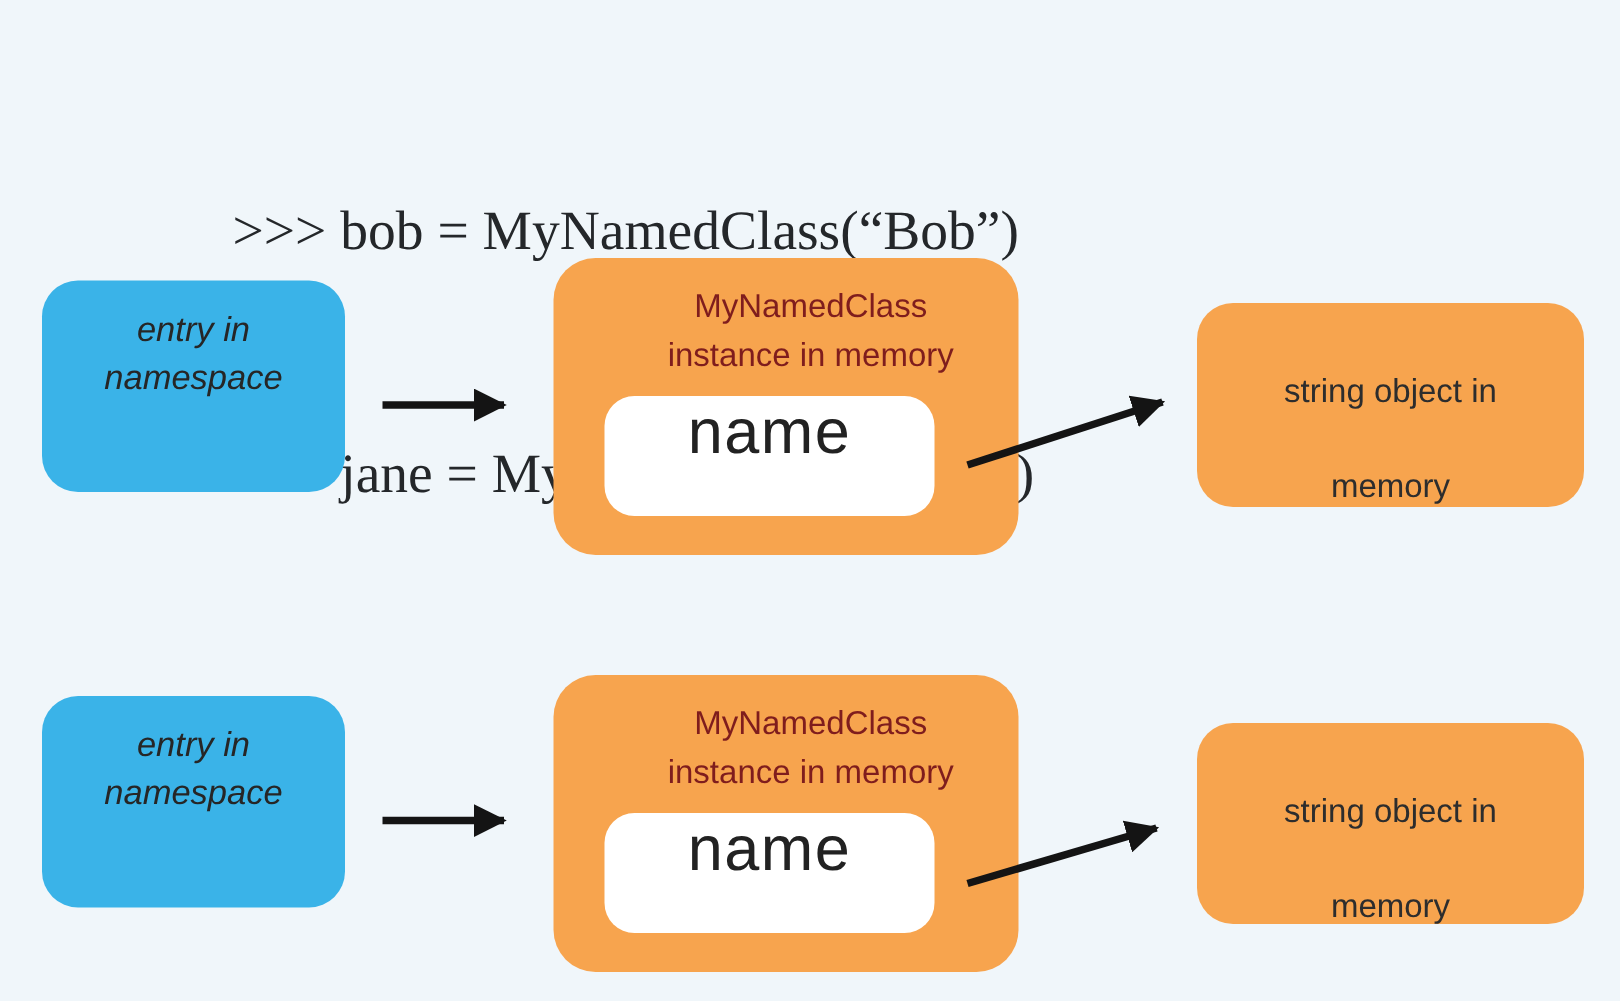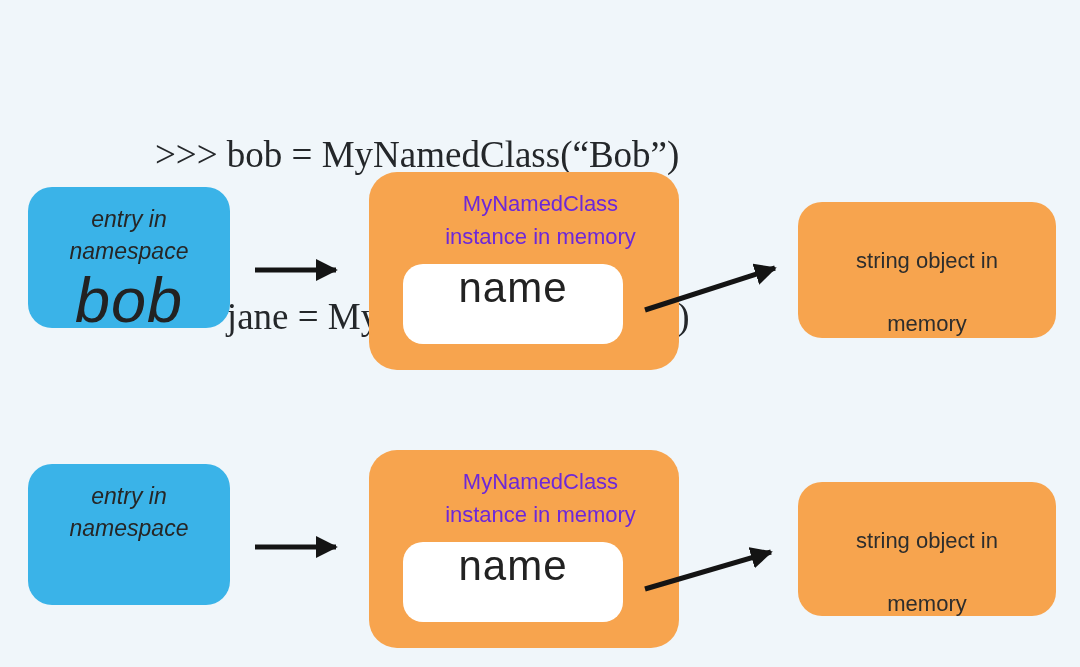--- a/index.html
+++ b/index.html
@@ -22,21 +22,21 @@
   
   .box{position:absolute;border-radius:24px;text-align:center;}
   .ns-box{background:var(--blue);width:202px;height:141px;left:28px;padding-top:17px;font-style:italic;}
   .ns-box.r1{top:187px;}
   .ns-box.r2{top:464px;}
   .box-label{font-size:23px;line-height:1.38;color:#262626;}
   .ns-name{font-size:63px;line-height:1.05;color:#222;letter-spacing:1px;}
   .inst-box{background:var(--orange);width:310px;height:198px;left:369px;border-radius:28px;padding-top:15px;}
   .inst-box.r1{top:172px;}
   .inst-box.r2{top:450px;}
-  .inst-title{font-size:22px;line-height:1.5;color:#6d28d9;margin-left:33px;}
+  .inst-title{font-size:22px;line-height:1.5;color:#7f1d1d;margin-left:33px;}
   .attr-box{
     position:absolute;left:34px;top:92px;width:220px;height:80px;
     background:var(--white);border-radius:20px;
     display:flex;justify-content:center;
   }
   .attr-name{font-size:42px;color:#222;letter-spacing:1px;}
   .str-box{background:var(--orange);width:258px;height:136px;left:798px;padding-top:11px;}
   .str-box.r1{top:202px;}
   .str-box.r2{top:482px;height:134px;}
   .str-title{font-size:22px;line-height:1.42;color:#2d2d2d;margin-top:32px;}
@@ -51,21 +51,20 @@
 <div class="stage">
 
   <div class="code">
     <div>&gt;&gt;&gt; bob = MyNamedClass(“Bob”)</div>
     <div>&gt;&gt;&gt; jane = MyNamedClass(“Jane”)</div>
   </div>
 
   <div class="box ns-box r1">
     <div class="box-label">entry in</div>
     <div class="box-label">namespace</div>
-    <div class="ns-name">bob</div>
   </div>
 
   <div class="box inst-box r1">
     <div class="inst-title">MyNamedClass</div>
     <div class="inst-title">instance in memory</div>
     <div class="attr-box">
       <span class="attr-name">name</span>
     </div>
   </div>
 

